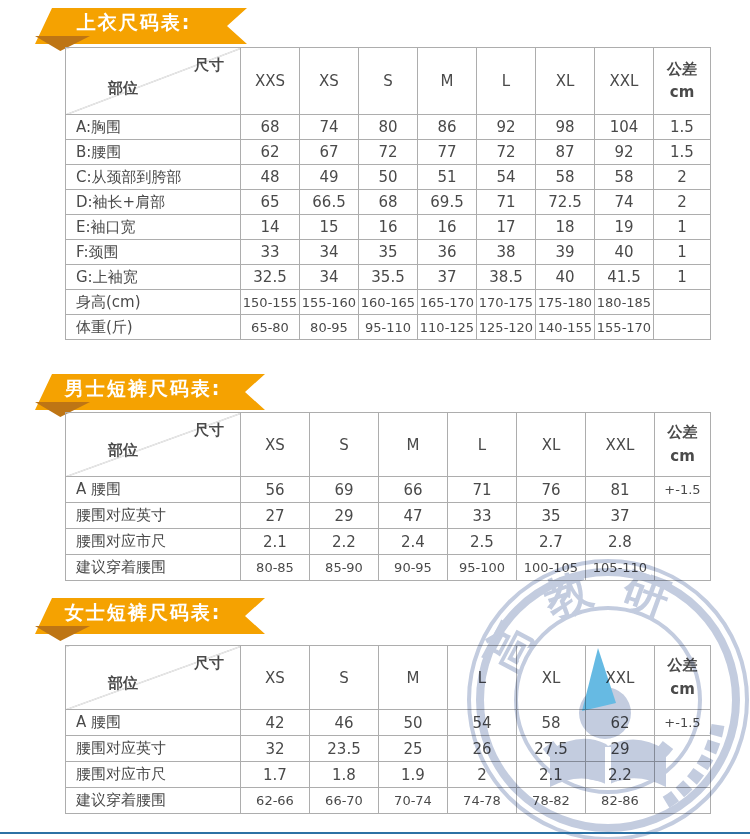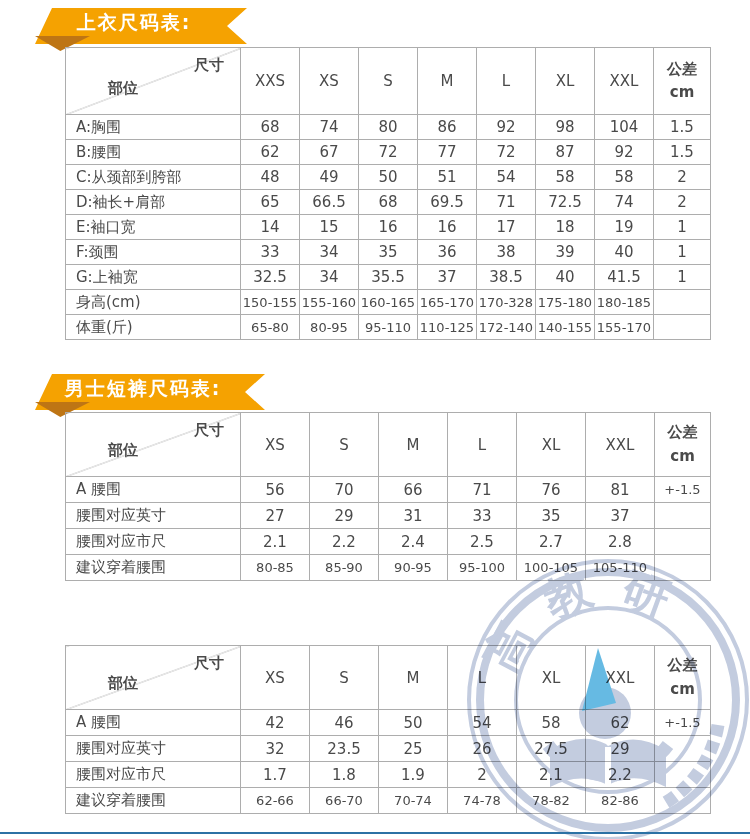--- a/index.html
+++ b/index.html
@@ -59,20 +59,26 @@
       <span>上衣尺码表:</span>
     </div>
     <div class="fold"></div>
   </div>
   <div class="banner banner-2">
     <div class="band">
       <span>男士短裤尺码表:</span>
     </div>
     <div class="fold"></div>
   </div>
+  <div class="banner banner-3">
+    <div class="band">
+      <span>女士短裤尺码表:</span>
+    </div>
+    <div class="fold"></div>
+  </div>
 
   <table class="size-table" id="tbl-tops">
       <colgroup>
         <col style="width: 175px;">
         <col style="width: 59px;">
         <col style="width: 59px;">
         <col style="width: 59px;">
         <col style="width: 59px;">
         <col style="width: 59px;">
         <col style="width: 59px;">
@@ -175,32 +181,32 @@
           <td>40</td>
           <td>41.5</td>
           <td>1</td>
         </tr>
         <tr>
           <td class="lbl">身高(cm)</td>
           <td class="small">150-155</td>
           <td class="small">155-160</td>
           <td class="small">160-165</td>
           <td class="small">165-170</td>
-          <td class="small">170-328</td>
+          <td class="small">170-175</td>
           <td class="small">175-180</td>
           <td class="small">180-185</td>
           <td></td>
         </tr>
         <tr>
           <td class="lbl">体重(斤)</td>
           <td class="small">65-80</td>
           <td class="small">80-95</td>
           <td class="small">95-110</td>
           <td class="small">110-125</td>
-          <td class="small">172-140</td>
+          <td class="small">125-120</td>
           <td class="small">140-155</td>
           <td class="small">155-170</td>
           <td></td>
         </tr>
       </tbody>
     </table>
   <table class="size-table" id="tbl-men">
       <colgroup>
         <col style="width: 175px;">
         <col style="width: 69px;">
@@ -226,32 +232,32 @@
           <td class="tol-head">
             <span>公差</span>
             <span>cm</span>
           </td>
         </tr>
       </thead>
       <tbody>
         <tr>
           <td class="lbl">A 腰围</td>
           <td>56</td>
-          <td>70</td>
+          <td>69</td>
           <td>66</td>
           <td>71</td>
           <td>76</td>
           <td>81</td>
           <td class="small">+-1.5</td>
         </tr>
         <tr>
           <td class="lbl">腰围对应英寸</td>
           <td>27</td>
           <td>29</td>
-          <td>31</td>
+          <td>47</td>
           <td>33</td>
           <td>35</td>
           <td>37</td>
           <td></td>
         </tr>
         <tr>
           <td class="lbl">腰围对应市尺</td>
           <td>2.1</td>
           <td>2.2</td>
           <td>2.4</td>

